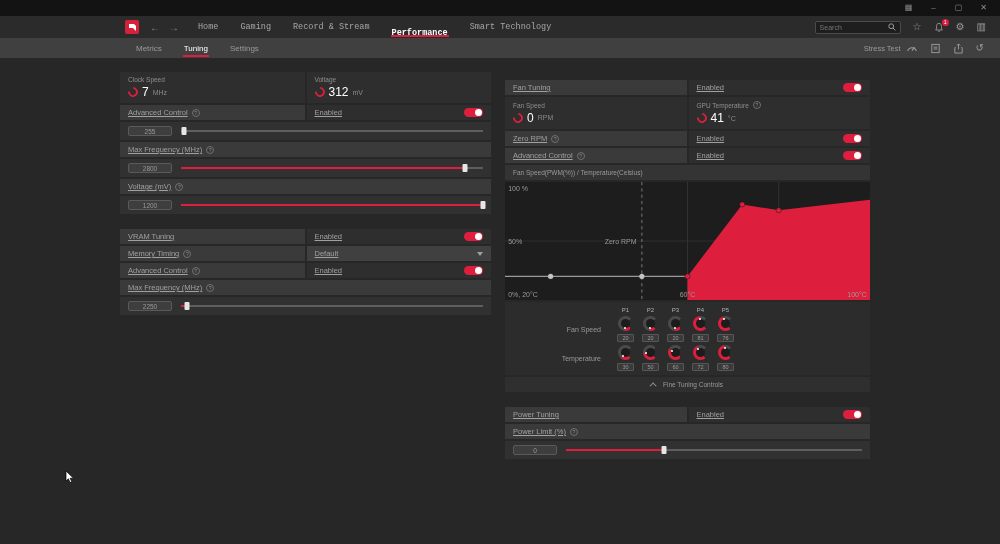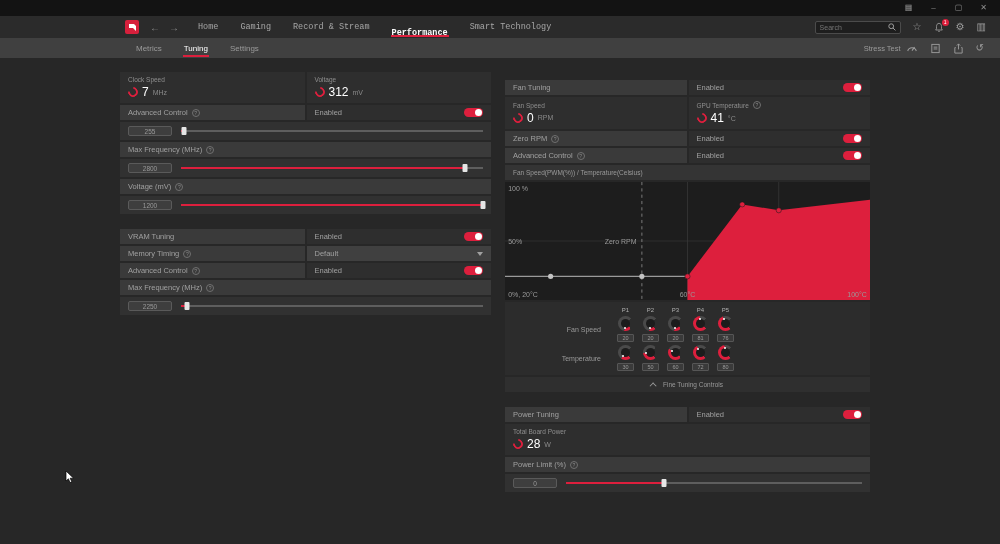--- a/index.html
+++ b/index.html
@@ -38,21 +38,21 @@
   
   .content{position:relative;height:486px;}
   .col{position:absolute;top:0;}
   .col-left{left:120px;width:371px;padding-top:14px;}
   .col-right{left:505px;width:365px;padding-top:22px;}
   .panel{margin-bottom:15px;}
 
   .row{display:flex;gap:2px;margin-bottom:2px;}
   .cell{background:#3a3a3a;display:flex;align-items:center;padding:0 8px;min-height:15px;font-size:7.5px;color:#a0a0a0;flex:1;overflow:hidden;}
   .cell-dark{background:#2e2e2e;}
-  .label{white-space:nowrap;}
+  .label{white-space:nowrap;text-decoration:underline;}
   .info{width:8px;height:8px;flex:0 0 8px;border:1px solid #707070;border-radius:50%;margin-left:4px;font-size:5px;color:#8a8a8a;display:inline-flex;align-items:center;justify-content:center;}
   .info::before{content:"?";}
 
   .gauge-cell{flex-direction:column;align-items:flex-start;justify-content:center;gap:2px;padding:4px 8px;min-height:28px;}
   .gauge-label{display:flex;align-items:center;font-size:6.5px;color:#8f8f8f;white-space:nowrap;}
   .gauge-line{display:flex;align-items:center;gap:4px;}
   .gauge-ring{width:10px;height:10px;border-radius:50%;border:2px solid #dd1f3d;border-top-color:transparent;transform:rotate(-40deg);}
   .gauge-ring.orange{border-color:#f0a33c;border-top-color:transparent;}
   .gvalue{font-size:12px;color:#fff;}
   .gunit{font-size:7px;color:#8a8a8a;}
@@ -434,30 +434,20 @@
         <div class="row">
           <div class="cell">
               <span class="label">Power Tuning</span>
             </div>
           <div class="cell cell-dark">
               <span class="label">Enabled</span>
               <div class="toggle"></div>
             </div>
         </div>
         <div class="row">
-          <div class="cell cell-dark gauge-cell">
-            <span class="gauge-label">Total Board Power</span>
-            <span class="gauge-line">
-                <span class="gauge-ring"></span>
-                <span class="gvalue">28</span>
-                <span class="gunit">W</span>
-              </span>
-          </div>
-        </div>
-        <div class="row">
             <div class="cell">
               <span class="label">Power Limit (%)</span>
               <span class="info"></span>
             </div>
           </div>
         <div class="slider-row">
           <div class="numbox">0</div>
           <div class="slider">
               <div class="track">
                 <div class="fill" style="width: 33%;"></div>

